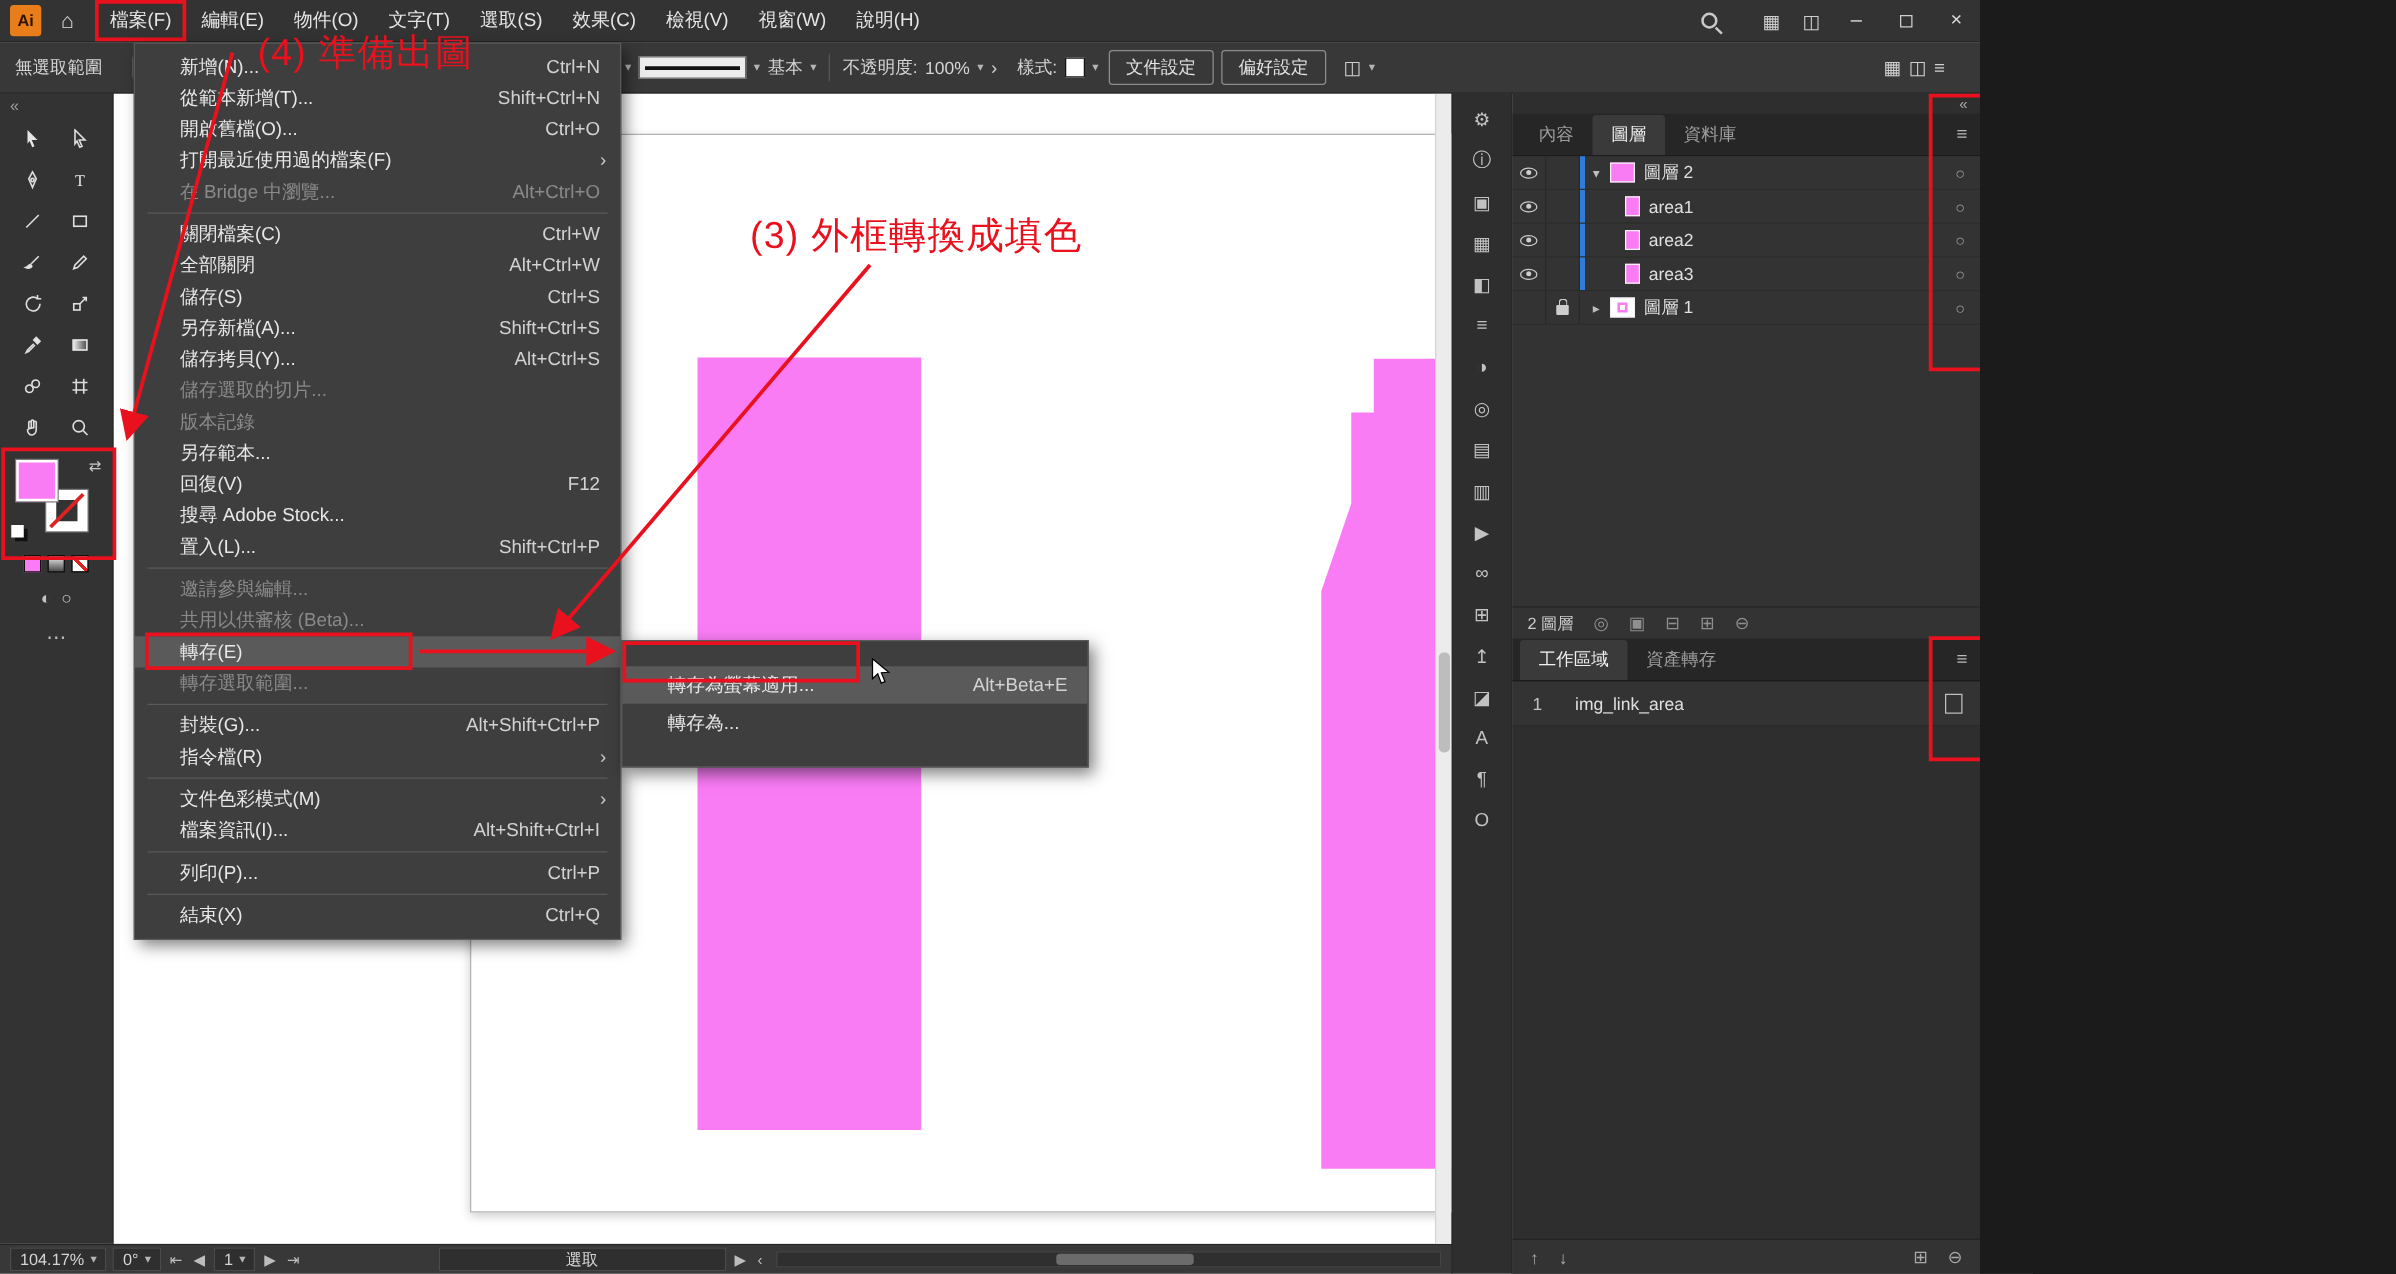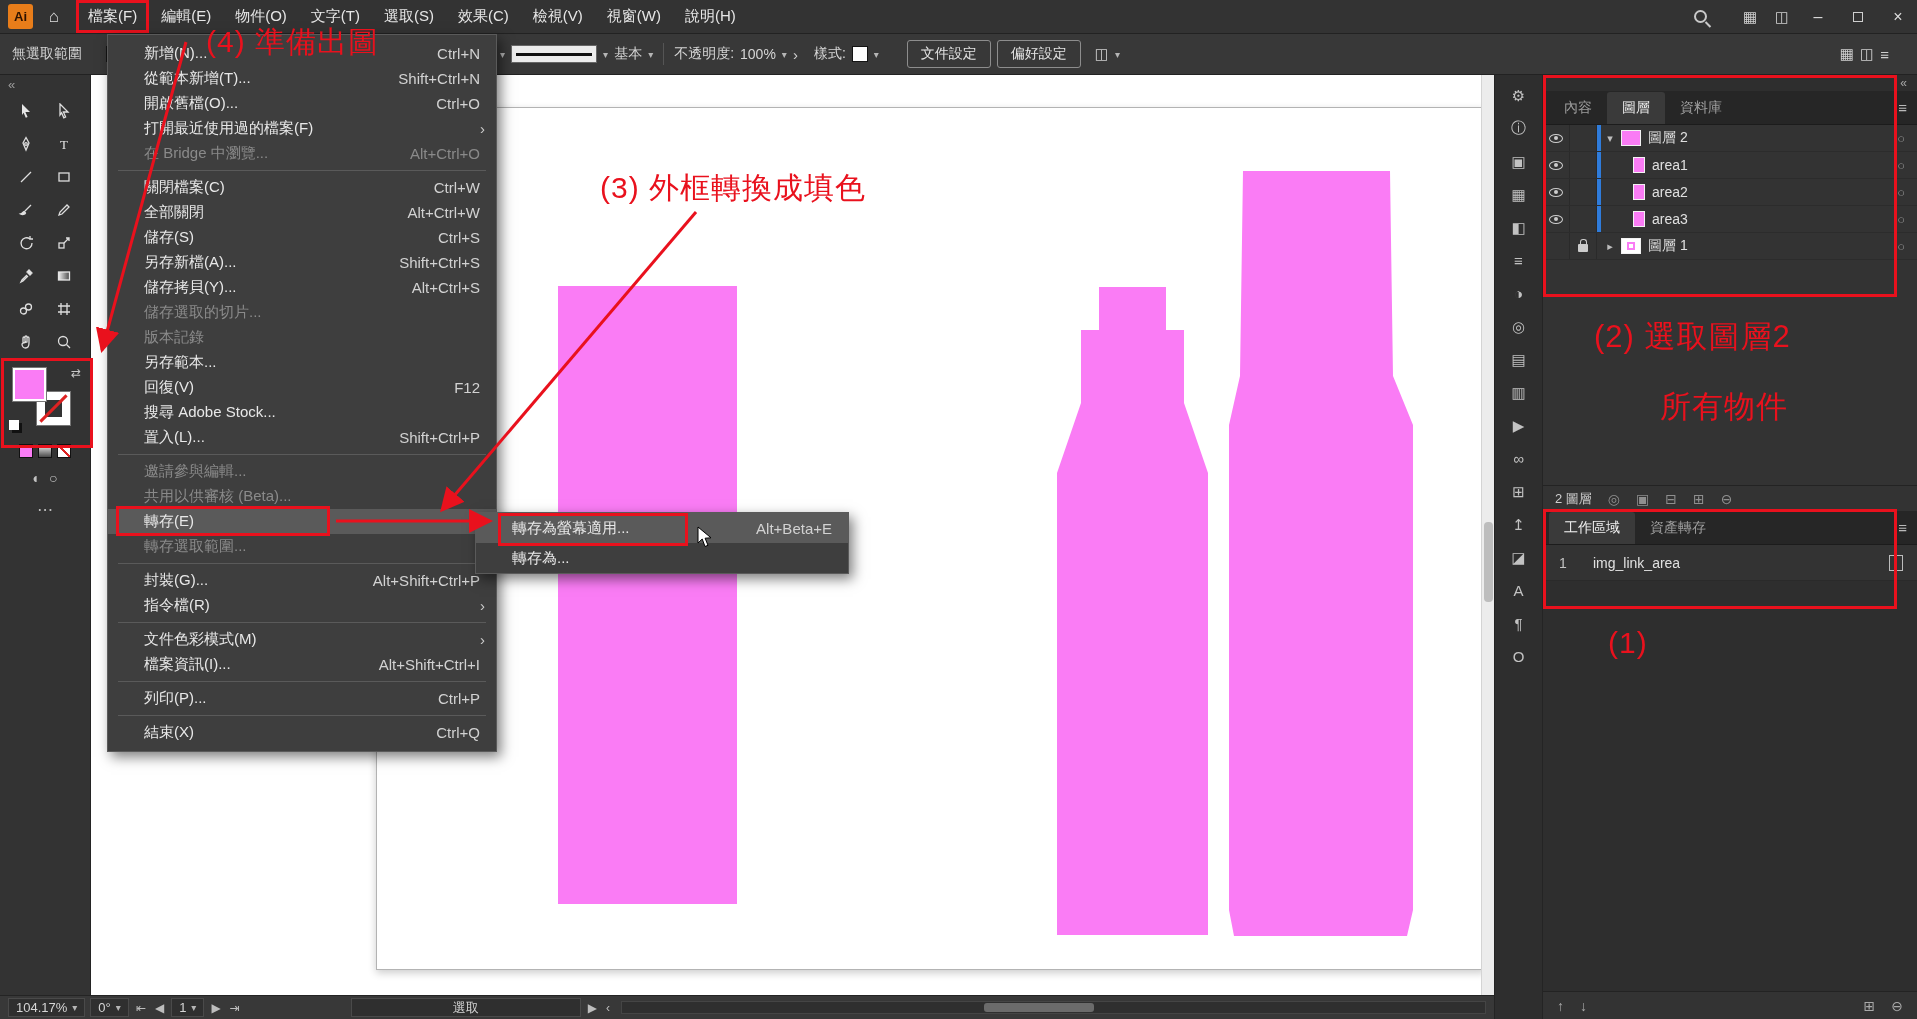--- a/index.html
+++ b/index.html
@@ -3,21 +3,21 @@
 <meta charset="utf-8">
 <style>
   :root{
     --magenta:#fa7cf5;
     --annotation-red:#e9111d;
     --selection-blue:#2f7cdb;
     --logo-orange:#e87d1a;
   }
   *{box-sizing:border-box;margin:0;padding:0}
   html,body{background:#1b1b1b}
-  .app{width:1917px;height:1019px;position:relative;overflow:hidden;
+  .app{width:1584px;height:1019px;position:relative;overflow:hidden;
        font-family:"Liberation Sans","DejaVu Sans",sans-serif;color:#d8d8d8;
        background:#e5e5e5;user-select:none}
 
   
   .menubar{height:34px;background:#333;border-bottom:1px solid #222;
            display:flex;align-items:center;padding-left:8px;gap:2px}
   .logo{width:25px;height:25px;background:var(--logo-orange);color:#2d1200;
         font-weight:bold;font-size:13px;display:flex;align-items:center;
         justify-content:center;border-radius:3px;margin-right:4px}
   .home{font-size:17px;color:#e0e0e0;width:30px;text-align:center;margin-right:6px}
@@ -145,21 +145,21 @@
   .sb-tool{width:230px;text-align:center;background:#2f2f2f;border:1px solid #4a4a4a;
            height:19px;line-height:17px;margin-left:104px}
   .h-scroll{flex:1;height:13px;background:#2f2f2f;border:1px solid #454545;margin:0 8px 0 4px;
            position:relative}
   .h-thumb{position:absolute;left:42%;width:110px;top:1px;bottom:1px;background:#6b6b6b;border-radius:3px}
 
   
   .menu{position:absolute;background:#3e3e3e;border:1px solid #5a5a5a;
         box-shadow:4px 5px 12px rgba(0,0,0,.5);padding:6px 0;z-index:55;font-size:15px}
   .menu.file{left:107px;top:34px;width:390px}
-  .menu.sub{left:475px;top:512px;width:374px;padding:0 0}
+  .menu.sub{left:497px;top:512px;width:374px;padding:20px 0}
   .mi{height:25px;display:flex;align-items:center;padding:0 16px 0 36px;color:#e8e8e8;position:relative}
   .menu.sub .mi{height:30px}
   .mi.dis{color:#8a8a8a}
   .mi.hl{background:#5a5a5a}
   .mi-s{margin-left:auto;padding-left:28px;color:#d2d2d2}
   .mi.dis .mi-s{color:#8a8a8a}
   .mi-a{position:absolute;right:11px;color:#cccccc;font-size:15px}
   .msep{height:1px;background:#5a5a5a;margin:4px 10px}
 
   
@@ -213,21 +213,21 @@
     <span>基本</span>
     <span class="caret">▾</span>
     <span class="cb-div"></span>
     <span>不透明度:</span>
     <span>100%</span>
     <span class="caret">▾</span>
     <span class="cb-ico">›</span>
     <span style="margin-left:10px">樣式:</span>
     <span class="cb-chip"></span>
     <span class="caret">▾</span>
-    <span class="cb-btn" style="margin-left:22px">文件設定</span>
+    <span class="cb-btn" style="margin-left:2px">文件設定</span>
     <span class="cb-btn">偏好設定</span>
     <span class="cb-ico" style="margin-left:8px">◫</span>
     <span class="caret">▾</span>
     <span class="spacer"></span>
     <span class="cb-ico">▦</span>
     <span class="cb-ico">◫</span>
     <span class="cb-ico" style="margin-right:16px">≡</span>
   </div>
 
   <div class="workspace">

